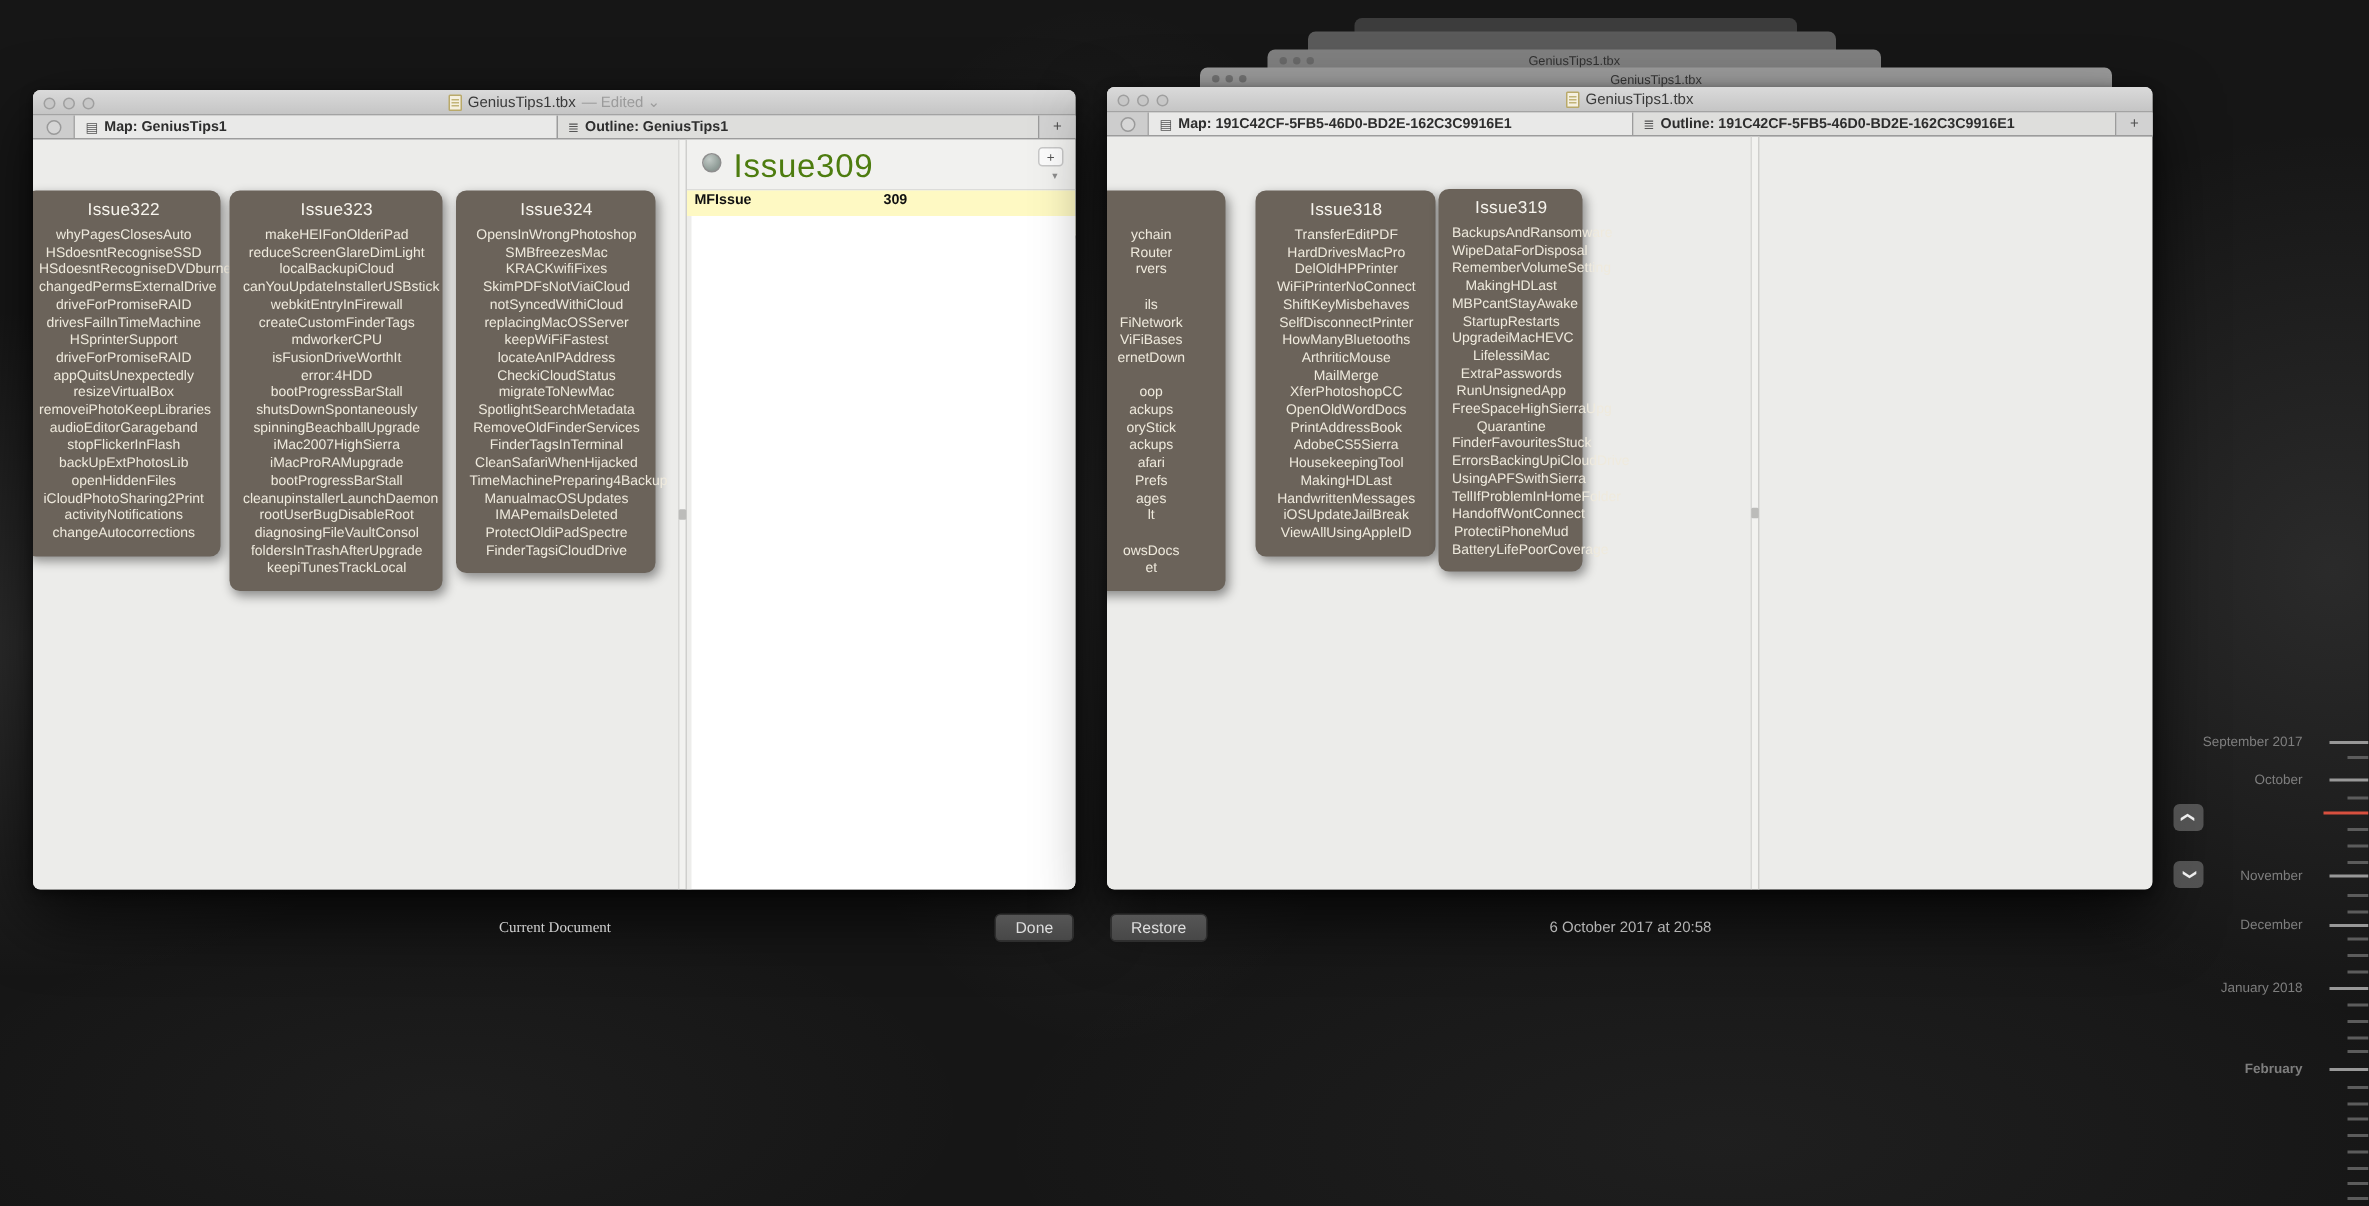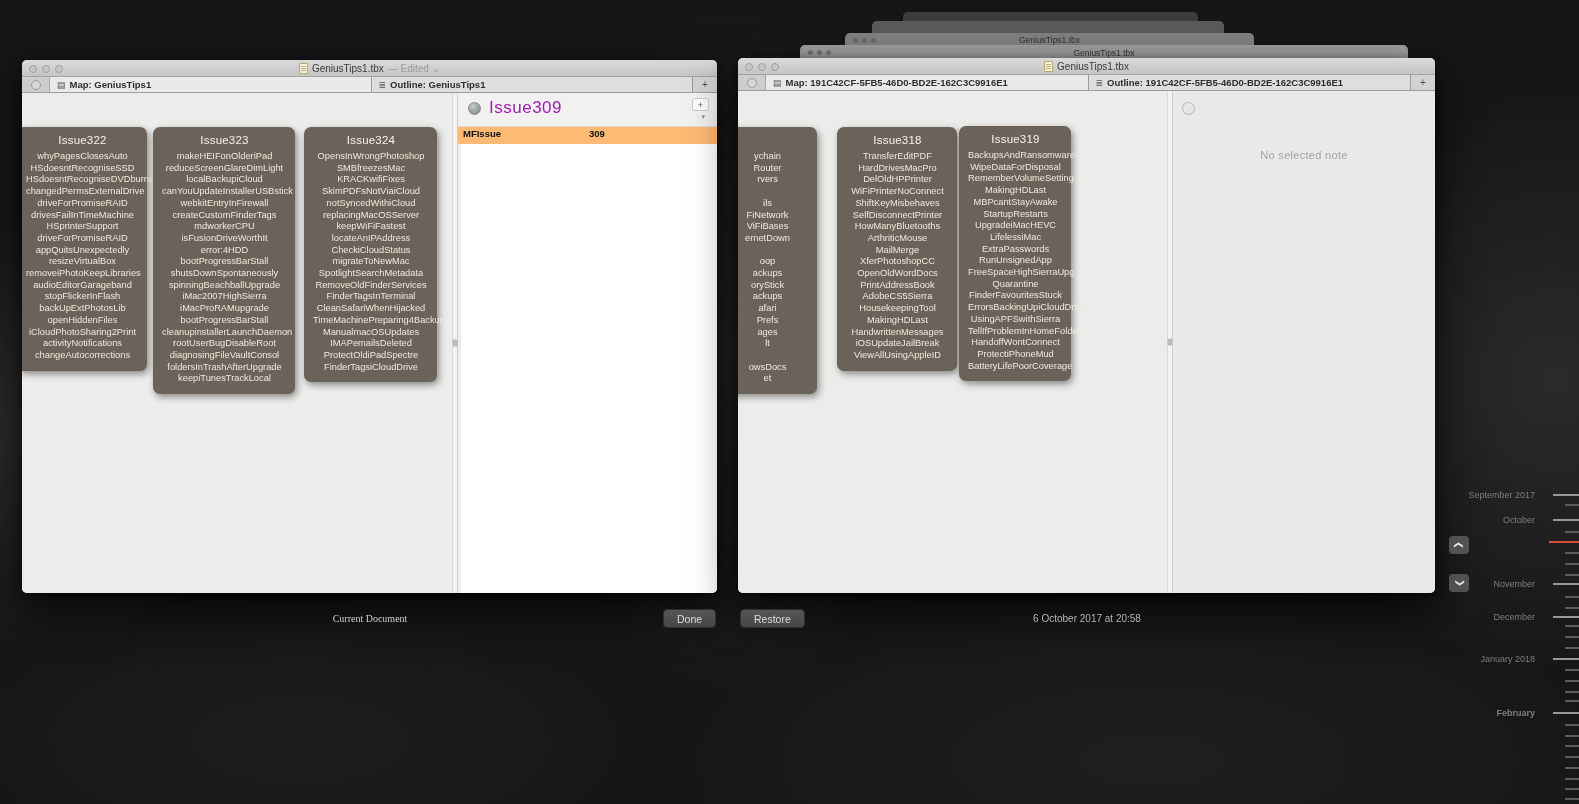--- a/index.html
+++ b/index.html
@@ -68,27 +68,27 @@
   .card-title { font-size:11.5px; color:#f7f4ed; margin-bottom:5px; letter-spacing:.2px; }
   .card-item { font-size:9.3px; line-height:11.7px; min-height:11.7px; color:#efeadd;
     white-space:nowrap; }
 
   
   .outline-pane { position:absolute; top:0; bottom:0; background:#fff; overflow:hidden; }
   .outline-header { height:34px; background:#f1f1ef; border-bottom:1px solid #dcdcda; position:relative; }
   .note-dot { position:absolute; left:10px; top:9px; width:13px; height:13px; border-radius:50%;
     background:radial-gradient(circle at 35% 30%, #c2cac6, #8d9a95 70%); border:1px solid #8e8e8e; }
   .note-dot.empty { background:#e6e6e4; border:1px solid #b6b6b4; }
-  .outline-title { position:absolute; left:31px; top:5px; font-size:17px; color:#a21caf;
+  .outline-title { position:absolute; left:31px; top:5px; font-size:22px; color:#4d7c0f;
     letter-spacing:.5px; }
   .add-note-btn { position:absolute; right:8px; top:5px; width:17px; height:13px;
     background:#fcfcfc; border:1px solid #c8c8c8; border-radius:3px; font-size:9px;
     color:#555; display:flex; align-items:center; justify-content:center; }
   .header-caret { position:absolute; right:12px; top:20px; font-size:7px; color:#8d8d8d; }
-  .attr-row { height:30px; background:#fdba74; position:relative; border-bottom:1px solid #d2d2d0; }
+  .attr-row { height:30px; background:#fef9c3; position:relative; border-bottom:1px solid #d2d2d0; }
   .attr-name { position:absolute; left:5px; top:1px; font-size:9.5px; font-weight:bold; color:#111; }
   .attr-value { position:absolute; left:131px; top:1px; font-size:9.5px; font-weight:bold; color:#111; }
   .attr-sep { height:2px; background:#3e3e3e; }
   .outline-body { position:absolute; left:0; right:0; bottom:0; top:51px; background:#fff;
     border-left:3px solid #ededeb; }
 
   .empty-pane { position:absolute; top:0; bottom:0; background:#e9e9e7; }
   .no-note { margin-top:58px; text-align:center; font-size:11px; color:#a3a3a1;
     letter-spacing:.3px; }
 
@@ -316,21 +316,21 @@
           <div class="card-item">XferPhotoshopCC</div>
           <div class="card-item">OpenOldWordDocs</div>
           <div class="card-item">PrintAddressBook</div>
           <div class="card-item">AdobeCS5Sierra</div>
           <div class="card-item">HousekeepingTool</div>
           <div class="card-item">MakingHDLast</div>
           <div class="card-item">HandwrittenMessages</div>
           <div class="card-item">iOSUpdateJailBreak</div>
           <div class="card-item">ViewAllUsingAppleID</div>
         </div>
-        <div class="note-card" style="left: 221px; top: 35px; width: 112px;">
+        <div class="note-card" style="left: 221px; top: 35px; width: 96px;">
           <div class="card-title">Issue319</div>
           <div class="card-item">BackupsAndRansomware</div>
           <div class="card-item">WipeDataForDisposal</div>
           <div class="card-item">RememberVolumeSetting</div>
           <div class="card-item">MakingHDLast</div>
           <div class="card-item">MBPcantStayAwake</div>
           <div class="card-item">StartupRestarts</div>
           <div class="card-item">UpgradeiMacHEVC</div>
           <div class="card-item">LifelessiMac</div>
           <div class="card-item">ExtraPasswords</div>
@@ -342,24 +342,20 @@
           <div class="card-item">UsingAPFSwithSierra</div>
           <div class="card-item">TellIfProblemInHomeFolder</div>
           <div class="card-item">HandoffWontConnect</div>
           <div class="card-item">ProtectiPhoneMud</div>
           <div class="card-item">BatteryLifePoorCoverage</div>
         </div>
       </div>
     <div class="divider" style="left:429px;">
         <b></b>
       </div>
-    <div class="empty-pane" style="left:435px; right:0;">
-      <span class="note-dot empty" style="top:11px; left:9px;"></span>
-      <div class="no-note">No selected note</div>
-    </div>
   </div>
 </div>
 
 <div class="bottom-label" style="left:370px; top:613px;font-family:Liberation Serif, serif;">Current Document</div>
 <button class="tm-button" style="left:663px; top:609px;">Done</button>
 <button class="tm-button" style="left:740px; top:609px;">Restore</button>
 <div class="backup-date" style="left:1087px; top:613px;">6 October 2017 at 20:58</div>
 
 <div id="timeline">
     <div class="month-label" style="top: 495px;">September 2017</div>

